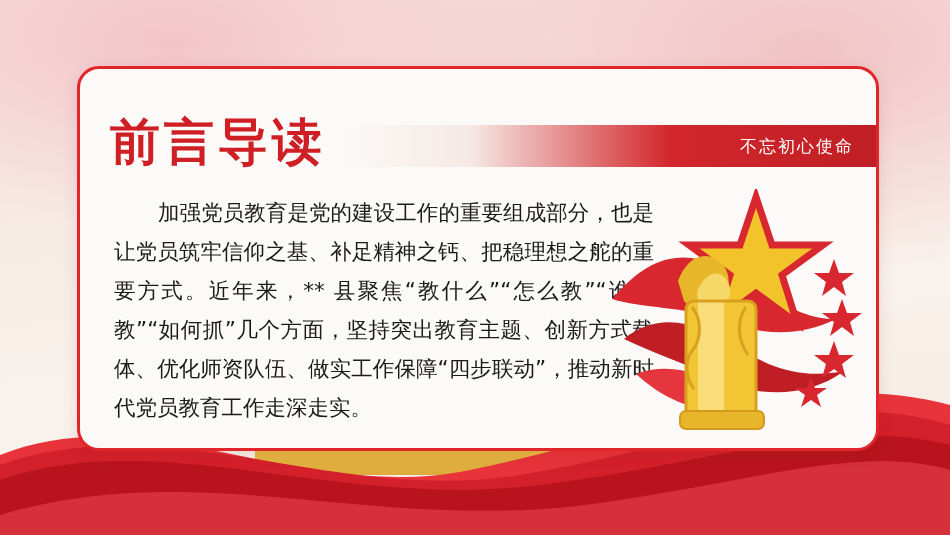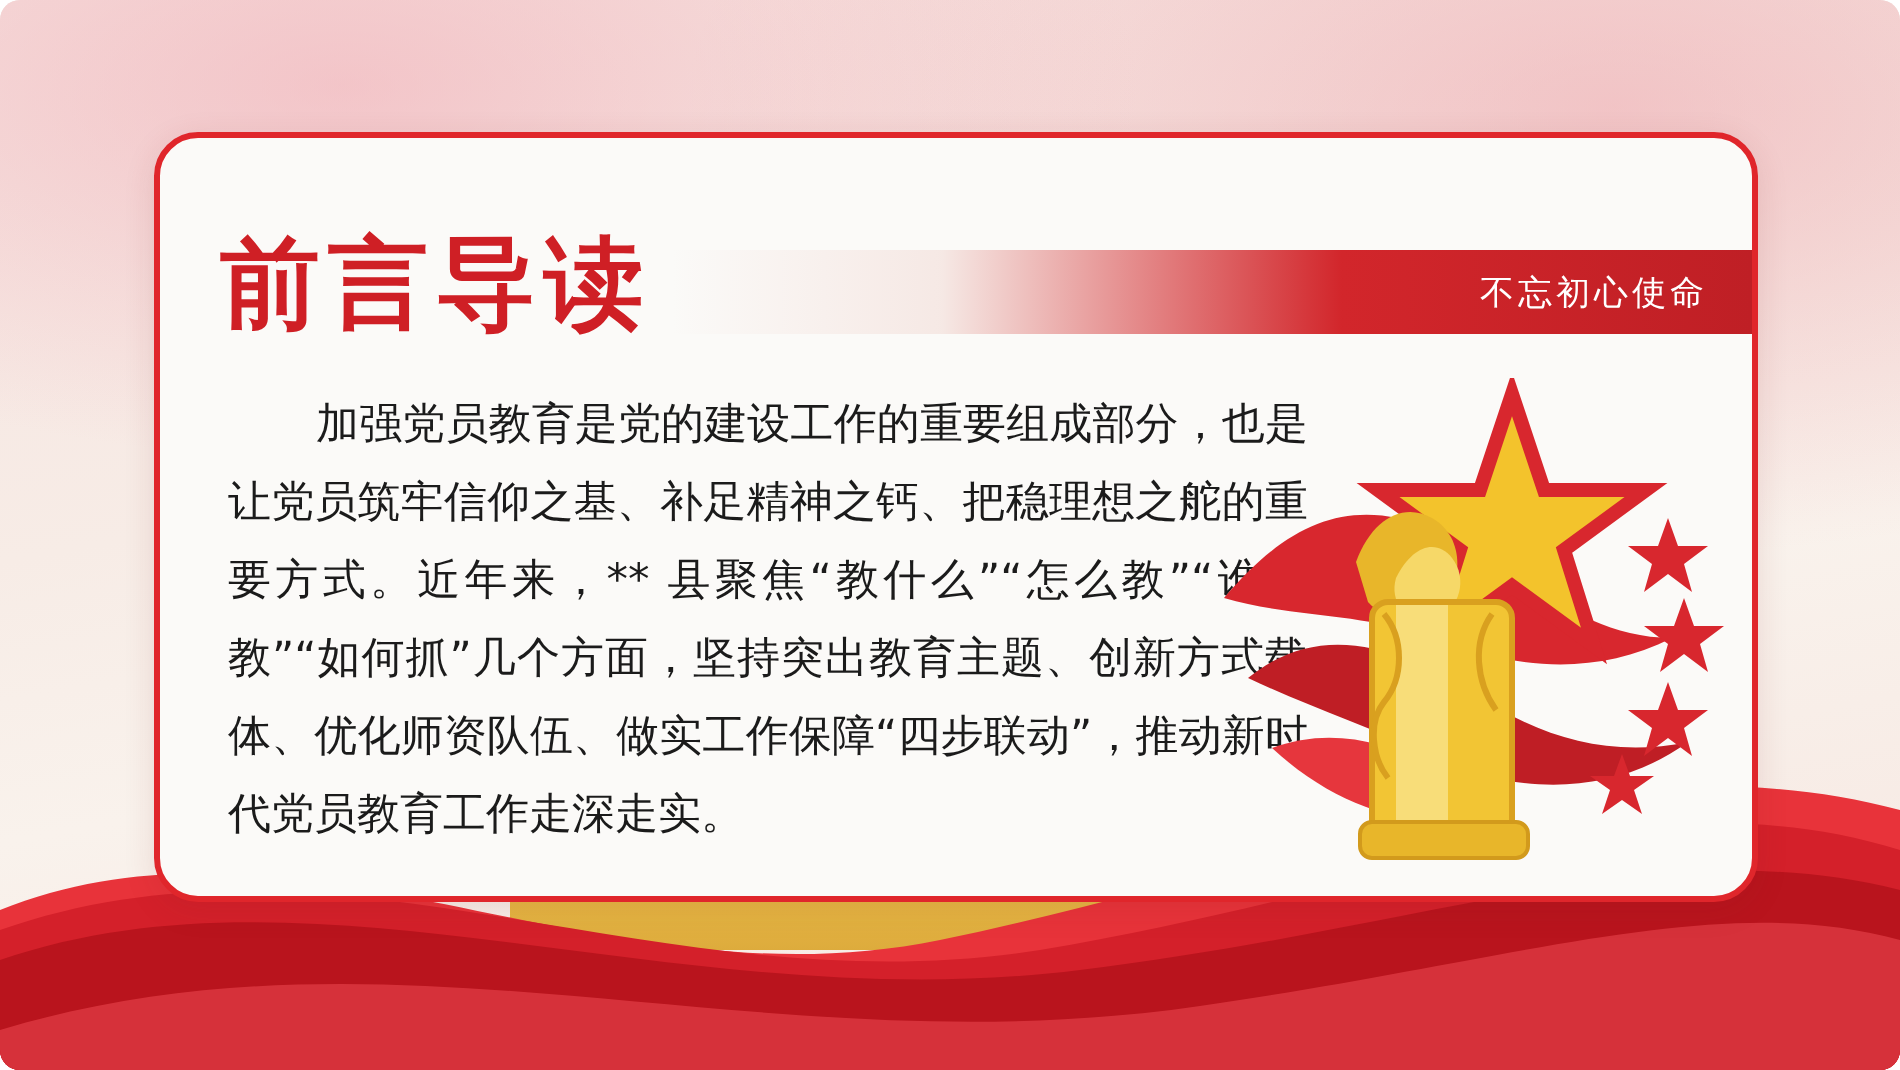--- a/index.html
+++ b/index.html
@@ -11,21 +11,20 @@
     height: 535px;
     overflow: hidden;
     font-family: "Liberation Sans", sans-serif;
   }
   .slide {
     position: relative;
     width: 950px;
     height: 535px;
     overflow: hidden;
     background: #f4e9e4;
-    border-radius: 10px;
   }
   
   .bg-base {
     position: absolute;
     inset: 0;
     background:
       radial-gradient(ellipse 60% 50% at 18% 8%, rgba(240,170,180,0.55) 0%, rgba(245,225,220,0) 70%),
       radial-gradient(ellipse 70% 60% at 85% 10%, rgba(235,150,160,0.45) 0%, rgba(245,230,225,0) 70%),
       linear-gradient(170deg, #f6e3e0 0%, #f7ece6 40%, #f9f2ec 60%, #f6e6e0 100%);
   }

